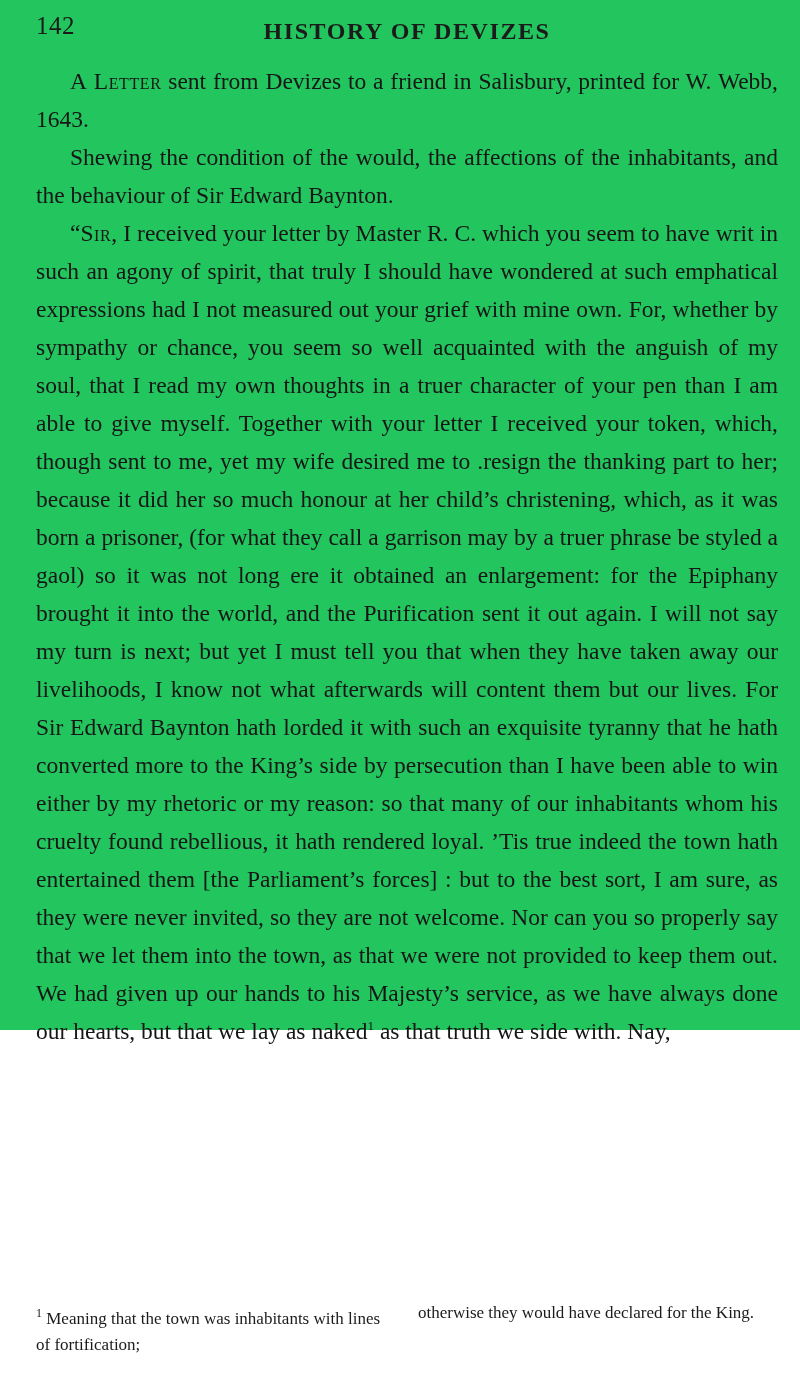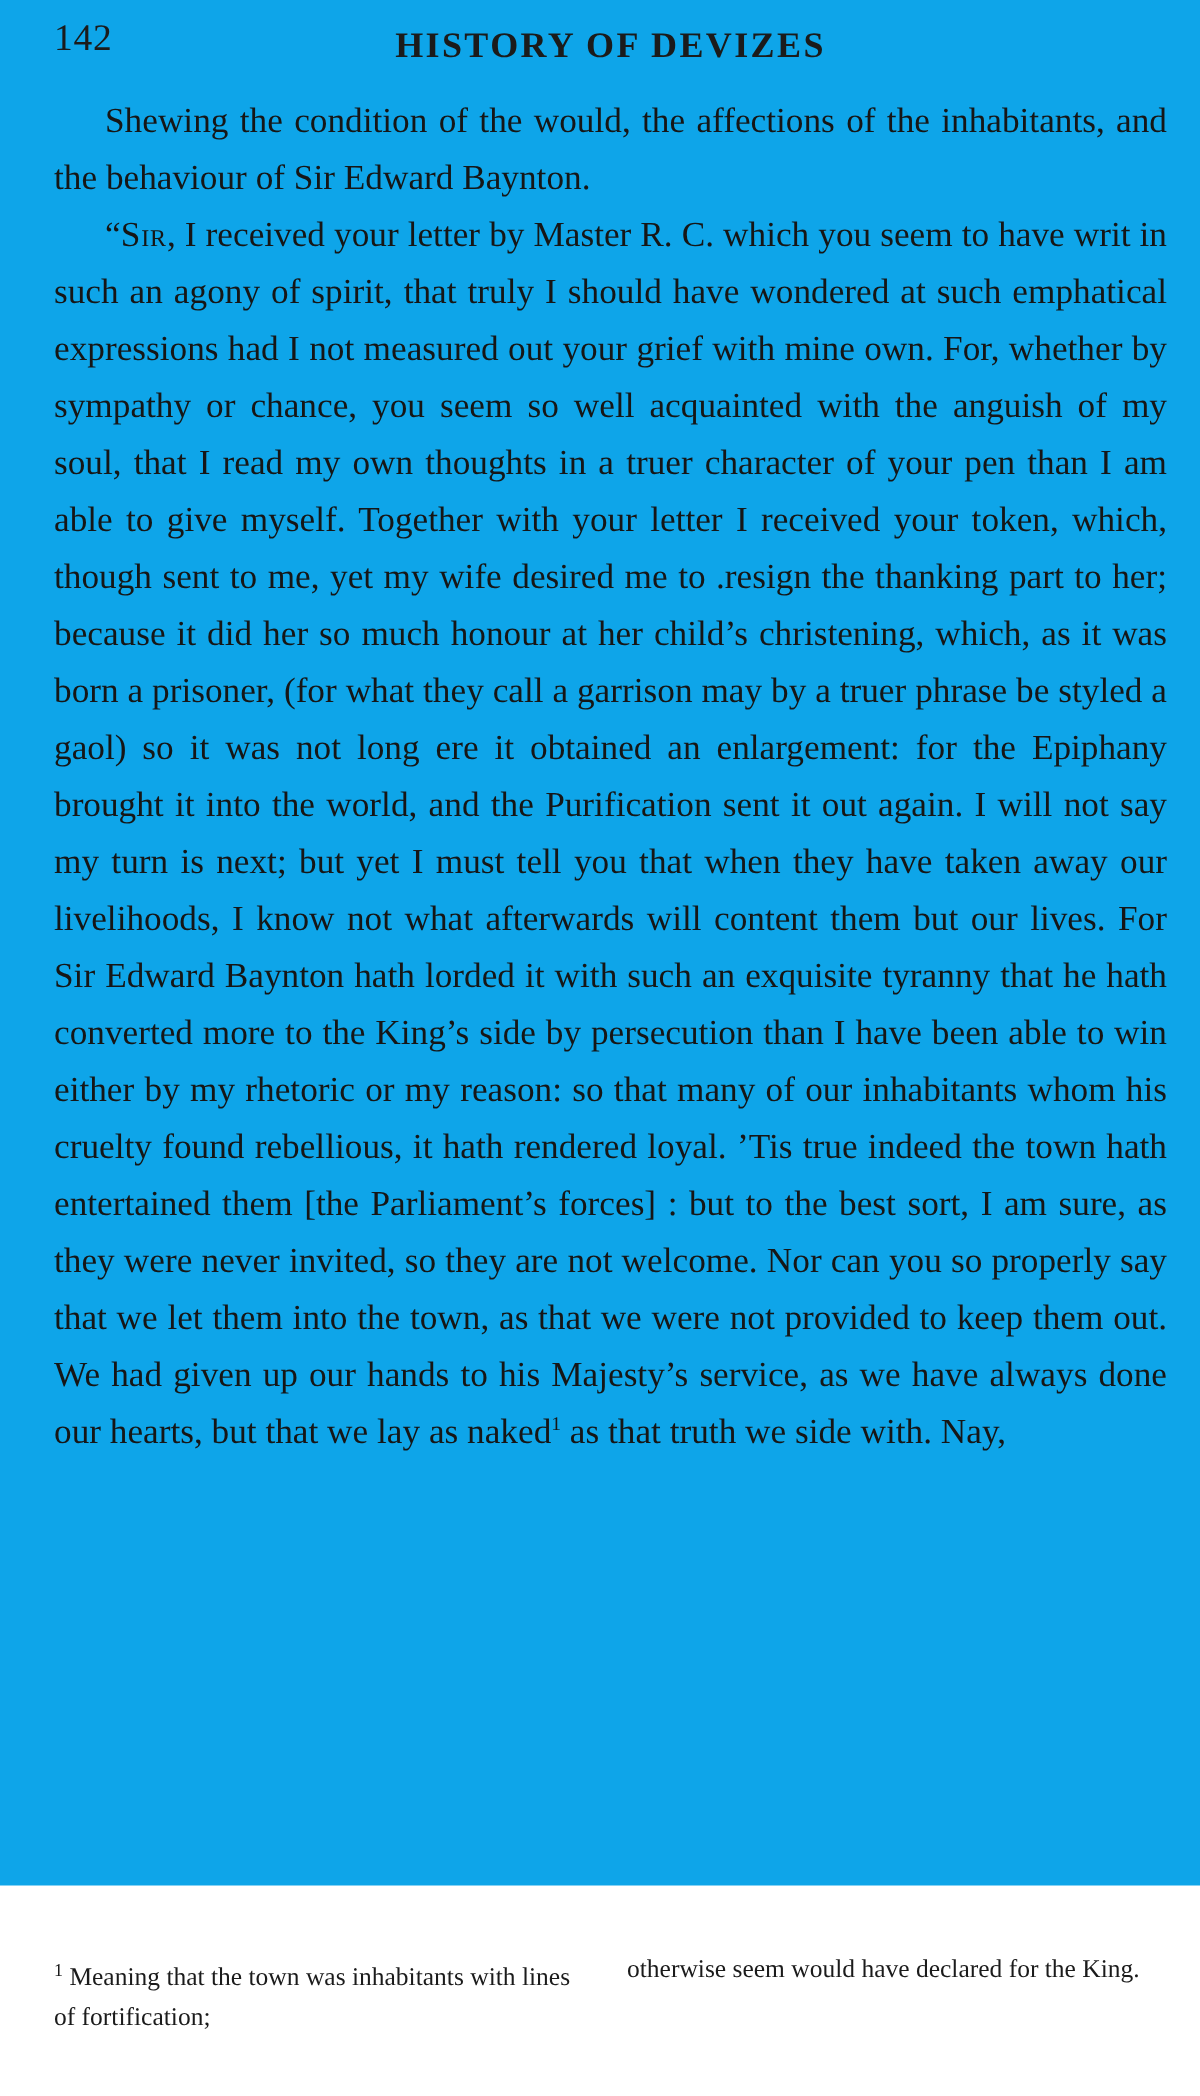--- a/index.html
+++ b/index.html
@@ -10,22 +10,22 @@
   body {
     width: 800px;
     height: 1397px;
     overflow: hidden;
     font-family: "Liberation Serif", serif;
     color: #1b1b1b;
   }
   .page {
     position: relative;
     width: 800px;
-    height: 1257px;
-    background: #0ea5e9;
+    height: 1030px;
+    background: #22c55e;
     padding: 0;
     box-sizing: border-box;
   }
   .page-inner {
     position: absolute;
     left: 36px;
     top: 10px;
     width: 742px;
   }
   .running-head {
@@ -102,25 +102,26 @@
 <div class="page">
   <div class="page-inner">
 
     <div class="running-head">
       <div class="folio">142</div>
       <div class="head-title">HISTORY OF DEVIZES</div>
     </div>
 
     <div class="body-text">
 
+      <p><span class="sc">A Letter</span><span> sent from Devizes to a friend in Salisbury, printed for W. Webb, 1643.</span></p>
 
       <p>Shewing the condition of the would, the affections of the inhabitants, and the behaviour of Sir Edward Baynton.</p>
 
       <p><span>“</span><span class="sc">Sir</span><span>, I received your letter by Master R. C. which you seem to have writ in such an agony of spirit, that truly I should have wondered at such emphatical expressions had I not measured out your grief with mine own. For, whether by sympathy or chance, you seem so well acquainted with the anguish of my soul, that I read my own thoughts in a truer character of your pen than I am able to give myself. Together with your letter I received your token, which, though sent to me, yet my wife desired me to .resign the thanking part to her; because it did her so much honour at her child’s christening, which, as it was born a prisoner, (for what they call a garrison may by a truer phrase be styled a gaol) so it was not long ere it obtained an enlargement: for the Epiphany brought it into the world, and the Purification sent it out again. I will not say my turn is next; but yet I must tell you that when they have taken away our livelihoods, I know not what afterwards will content them but our lives. For Sir Edward Baynton hath lorded it with such an exquisite tyranny that he hath converted more to the King’s side by persecution than I have been able to win either by my rhetoric or my reason: so that many of our inhabitants whom his cruelty found rebellious, it hath rendered loyal. ’Tis true indeed the town hath entertained them [the Parliament’s forces] : but to the best sort, I am sure, as they were never invited, so they are not welcome. Nor can you so properly say that we let them into the town, as that we were not provided to keep them out. We had given up our hands to his Majesty’s service, as we have always done our hearts, but that we lay as naked</span><sup class="note">1</sup><span> as that truth we side with. Nay,</span></p>
 
     </div>
   </div>
 
   <div class="footnotes">
     <div class="fn-col"><sup class="fn-marker">1</sup> <span>Meaning that the town was inhabitants with lines of fortification;</span></div>
-    <div class="fn-col right"><span>otherwise seem would have declared for the King.</span></div>
+    <div class="fn-col right"><span>otherwise they would have declared for the King.</span></div>
   </div>
 </div>
 
 </body></html>

